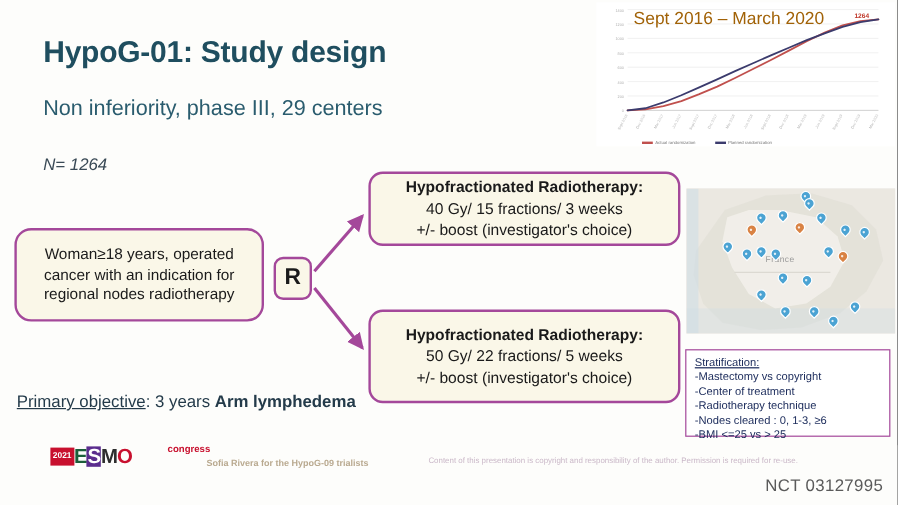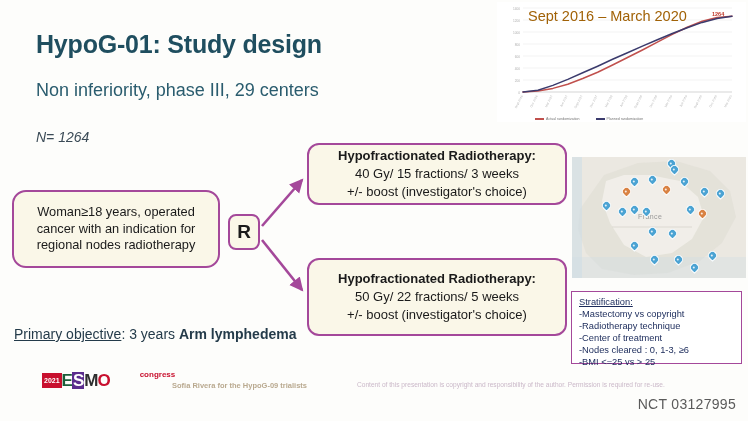--- a/index.html
+++ b/index.html
@@ -421,22 +421,22 @@
     <div class="pin" style="left:58px;  top:84px;"></div>
     <div class="pin" style="left:78px;  top:98px;"></div>
     <div class="pin" style="left:102px; top:98px;"></div>
     <div class="pin" style="left:118px; top:106px;"></div>
     <div class="pin" style="left:136px; top:94px;"></div>
   </div>
 
   <div id="stratification-box">
     <div class="strat-title">Stratification:</div>
     <div>-Mastectomy vs copyright</div>
+    <div>-Center of treatment</div>
     <div>-Radiotherapy technique</div>
-    <div>-Center of treatment</div>
     <div>-Nodes cleared : 0, 1-3, ≥6</div>
     <div>-BMI &lt;=25 vs &gt; 25</div>
   </div>
 
   <div id="footer-bar"></div>
   <div id="esmo-logo">
     <span class="logo-year">2021</span>
     <span class="logo-esmo">
       <span class="l-e">E</span>
       <span class="l-s">S</span>

